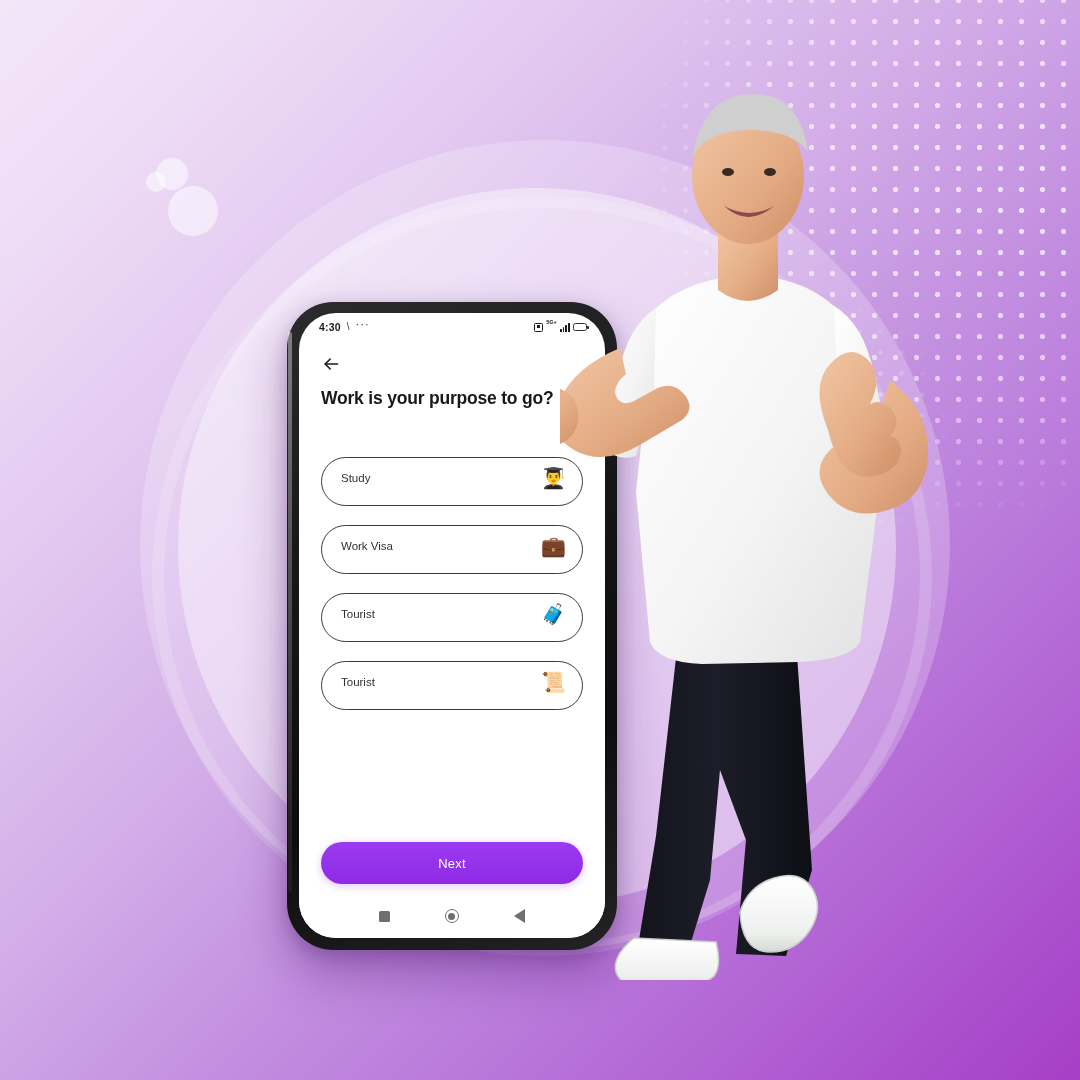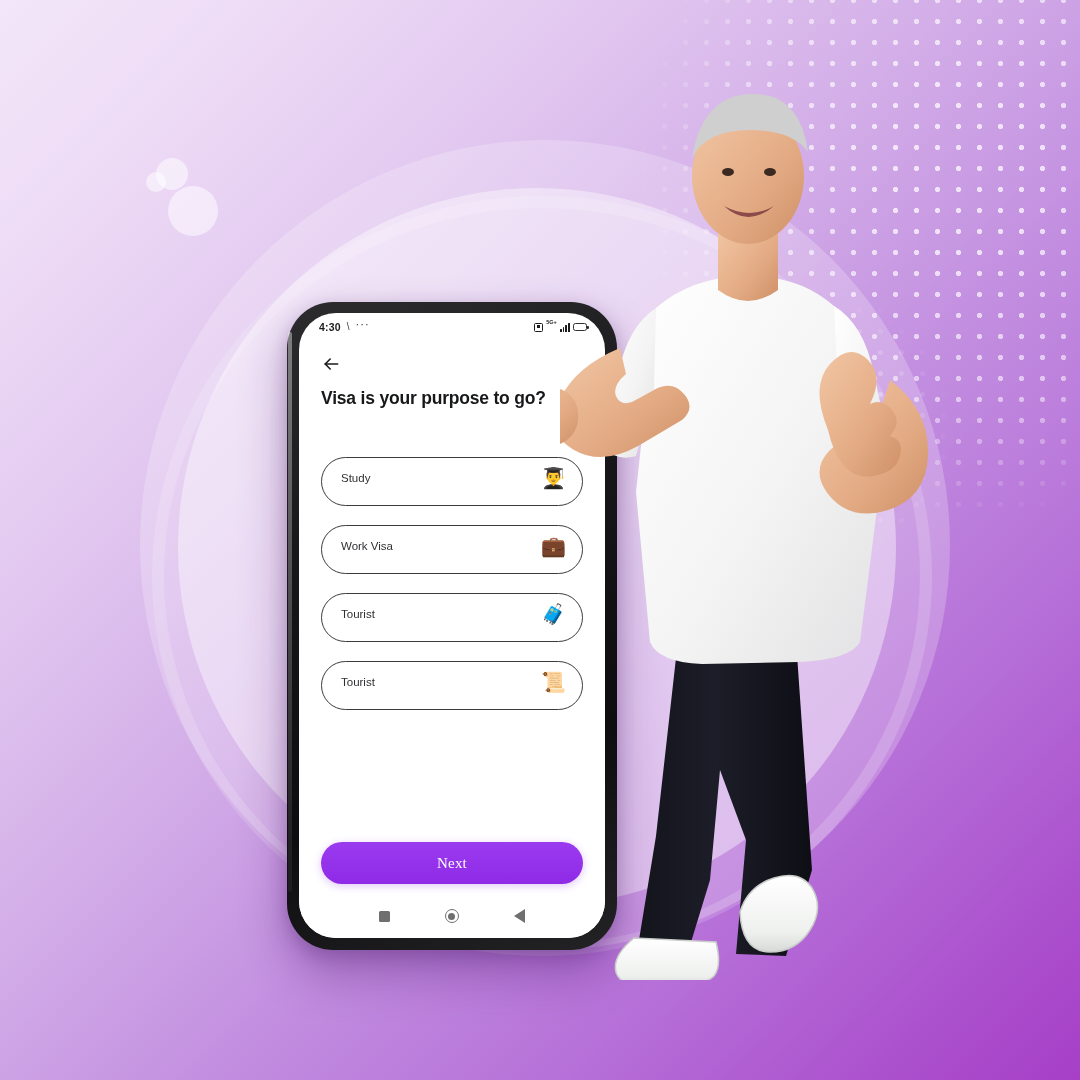--- a/index.html
+++ b/index.html
@@ -203,24 +203,24 @@
 
   .spacer { flex: 1; }
 
   .next-btn {
     height: 42px;
     margin: 0 0 14px 0;
     border-radius: 22px;
     background: #9333ea;
     background: linear-gradient(180deg, #9a3bf0 0%, #8f2ae6 100%);
     display: flex; align-items: center; justify-content: center;
-    color: #fff; font-size: 15px; letter-spacing: .2px;
+    color: #fff; font-size: 13px; letter-spacing: .2px;
     cursor: pointer;
     border: none;
-    font-family: Liberation Serif, serif;
+    font-family: Liberation Sans, sans-serif;
     box-shadow: 0 2px 8px rgba(147,51,234,0.28);
   }
 
   
   .navbar {
     height: 40px;
     flex: none;
     display: flex;
     align-items: center;
     justify-content: space-around;
@@ -286,21 +286,21 @@
 
         <div class="backrow">
           <span class="back-arrow">
             <svg viewBox="0 0 24 24" width="20" height="20" fill="none" stroke="#1a1a1a" stroke-width="1.9" stroke-linecap="round" stroke-linejoin="round">
               <line x1="20" y1="12" x2="5" y2="12"></line>
               <polyline points="11 18 5 12 11 6"></polyline>
             </svg>
           </span>
         </div>
 
-        <div class="screen-title">Visa is your purpose to go?</div>
+        <div class="screen-title">Work is your purpose to go?</div>
 
         <div class="options">
 
           <div class="opt-card">
             <span class="opt-label">Study</span>
             <span class="opt-emoji">👨‍🎓</span>
           </div>
 
           <div class="opt-card">
             <span class="opt-label">Work Visa</span>

